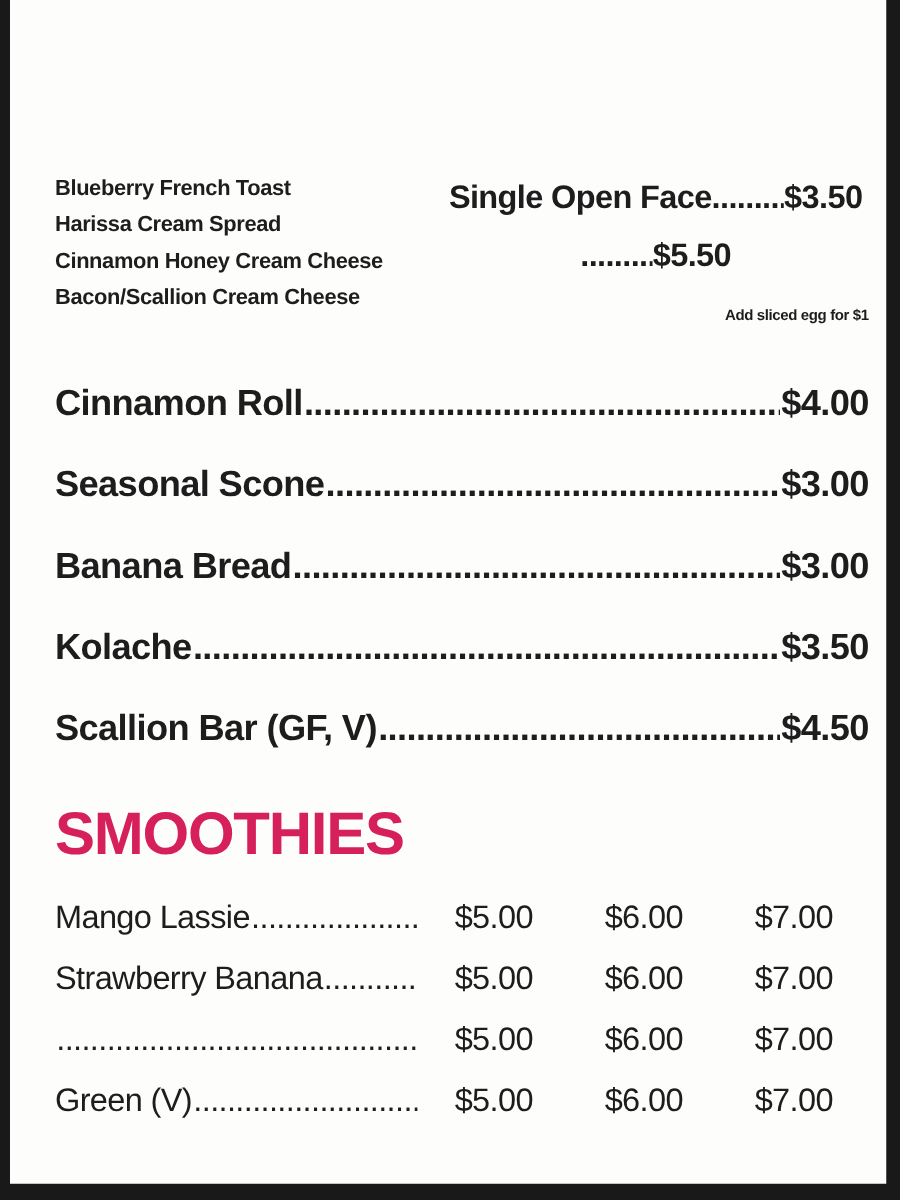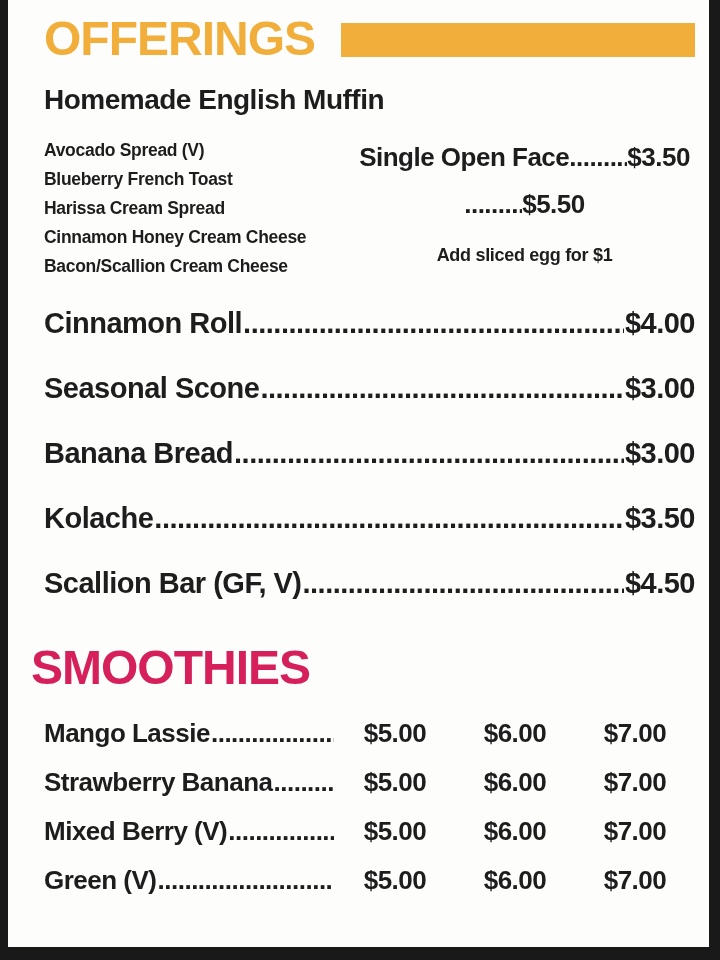--- a/index.html
+++ b/index.html
@@ -21,52 +21,46 @@
     line-height: 54px; font-stretch: condensed; white-space: nowrap;
   }
   .accent-bar { flex: 1; height: 34px; margin-left: 26px; margin-top: 11px; }
   
   .muffin-heading { position: absolute; top: 84px; left: 36px; font-size: 28px; font-weight: 800; letter-spacing: -0.5px; }
   .muffin-detail { position: absolute; top: 136px; left: 36px; right: 14px; display: flex; }
   .varieties { width: 310px; font-size: 17.5px; font-weight: 700; line-height: 29px; letter-spacing: -0.3px; }
   .muffin-right { flex: 1; padding-top: 6px; }
   .option-line { display: flex; justify-content: center; align-items: baseline; font-size: 26px; font-weight: 800; height: 47px; letter-spacing: -0.5px; }
   .leader-fixed { width: 58px; overflow: hidden; white-space: nowrap; }
-  .egg-note { text-align: center; font-size: 18px; font-weight: 800; margin-top: 9px; letter-spacing: -0.3px; }
+  .egg-note { text-align: right; font-size: 12px; font-weight: 800; margin-top: 9px; letter-spacing: -0.3px; }
   
   .items { position: absolute; top: 306px; left: 36px; right: 14px; }
   .item-row { display: flex; align-items: baseline; font-size: 29px; font-weight: 800; line-height: 34px; margin-bottom: 31px; letter-spacing: -0.5px; }
   .item-name, .item-price { white-space: nowrap; }
   .leader { flex: 1; overflow: hidden; white-space: nowrap; margin: 0 1px; }
   
-  .smoothies-header { position: absolute; top: 640px; left: 23px; right: 14px; display: flex; align-items: flex-start; gap: 23px; }
+  .smoothies-header { position: absolute; top: 640px; left: 36px; right: 14px; display: flex; align-items: flex-start; gap: 23px; }
   .smoothies-title { font-size: 48px; font-weight: 800; letter-spacing: -1px; line-height: 56px; font-stretch: condensed; white-space: nowrap; }
   .size-bar { flex: 1; height: 44px; margin-left: 14px; margin-top: 16px; display: grid; grid-template-columns: repeat(3, 1fr); }
   .size-bar .size-label { color: #fff; font-size: 21px; font-weight: 800; line-height: 44px; text-align: center; letter-spacing: -0.3px; }
   .smoothie-rows { position: absolute; top: 718px; left: 36px; right: 14px; }
-  .smoothie-row { display: flex; align-items: baseline; height: 49px; font-size: 26px; font-weight: 700; letter-spacing: -0.5px; }
+  .smoothie-row { display: flex; align-items: baseline; height: 49px; font-size: 26px; font-weight: 400; letter-spacing: -0.5px; }
   .price-cols { display: grid; grid-template-columns: repeat(3, 120px); }
   .price-cols .price-cell { text-align: center; white-space: nowrap; }
 </style>
 </head>
 <body>
 
 <div class="photo">
   <div class="paper">
 
-    <div class="header-row">
-      <div class="offerings-title" style="color:#F2AE3A;">OFFERINGS</div>
-      <div class="accent-bar" style="background:#F2AE3A;"></div>
-    </div>
 
-    <div class="muffin-heading">Homemade English Muffin</div>
 
     <div class="muffin-detail">
       <div class="varieties">
-        <div>Avocado Spread (V)</div>
         <div>Blueberry French Toast</div>
         <div>Harissa Cream Spread</div>
         <div>Cinnamon Honey Cream Cheese</div>
         <div>Bacon/Scallion Cream Cheese</div>
       </div>
       <div class="muffin-right">
         <div class="option-line">
           <span>Single Open Face</span>
           <span class="leader-fixed"><span>........................................................................................................................</span></span>
           <span>$3.50</span>
@@ -124,21 +118,20 @@
       <div class="smoothie-row">
         <span class="item-name">Strawberry Banana</span>
         <span class="leader"><span>........................................................................................................................</span></span>
         <span class="price-cols">
           <span class="price-cell">$5.00</span>
           <span class="price-cell">$6.00</span>
           <span class="price-cell">$7.00</span>
         </span>
       </div>
       <div class="smoothie-row">
-        <span class="item-name">Mixed Berry (V)</span>
         <span class="leader"><span>........................................................................................................................</span></span>
         <span class="price-cols">
           <span class="price-cell">$5.00</span>
           <span class="price-cell">$6.00</span>
           <span class="price-cell">$7.00</span>
         </span>
       </div>
       <div class="smoothie-row">
         <span class="item-name">Green (V)</span>
         <span class="leader"><span>........................................................................................................................</span></span>

